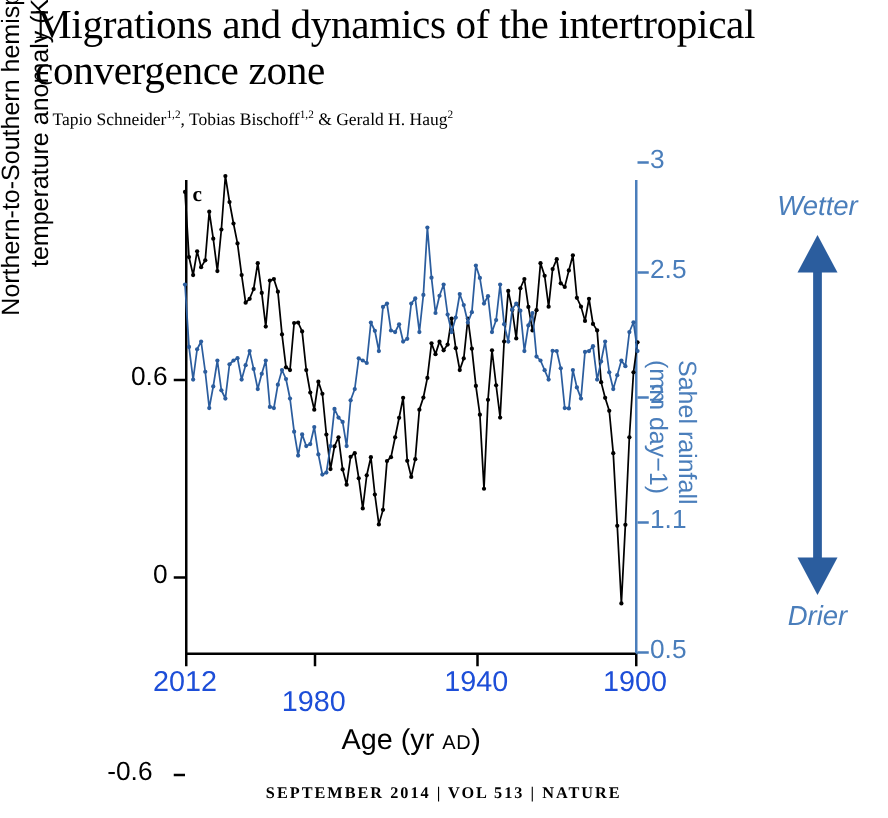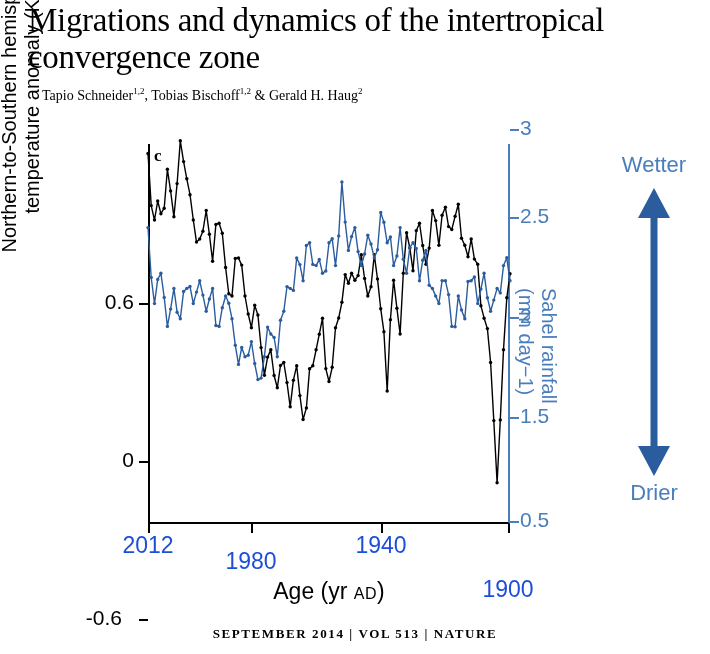--- a/index.html
+++ b/index.html
@@ -112,21 +112,21 @@
     position:absolute;
     left:148px;top:460px;
     width:362px;
     text-align:center;
     font-size:23px;
   }
   .xlabel .sc{font-size:16px;letter-spacing:0.5px;}
   .arrow-col{
     position:absolute;
     left:600px;top:22px;
-    width:108px;height:390px;
+    width:108px;height:390px;font-style:italic;
   }
   .wetter,.drier{
     position:absolute;
     left:0;width:108px;
     text-align:center;
     font-size:22px;
     color:#4a7ebb;
   }
   .wetter{top:12px;}
   .drier{top:340px;}
@@ -163,21 +163,21 @@
   <div class="tickmark-left" style="left:139px;top:343px;"></div>
   <div class="ytick-left" style="left:66px;top:488px;">-0.6</div>
   <div class="tickmark-left" style="left:139px;top:501px;"></div>
 
   <div class="ytick-right" style="left:520px;top:-2px;">3</div>
   <div class="tickmark-right" style="left:510px;top:11px;"></div>
   <div class="ytick-right" style="left:520px;top:86px;">2.5</div>
   <div class="tickmark-right" style="left:510px;top:99px;"></div>
   <div class="ytick-right" style="left:520px;top:186px;">2</div>
   <div class="tickmark-right" style="left:510px;top:199px;"></div>
-  <div class="ytick-right" style="left:520px;top:286px;">1.5</div>
+  <div class="ytick-right" style="left:520px;top:286px;">1.1</div>
   <div class="tickmark-right" style="left:510px;top:299px;"></div>
   <div class="ytick-right" style="left:520px;top:390px;">0.5</div>
   <div class="tickmark-right" style="left:510px;top:403px;"></div>
 
   <div class="ylabel-right">
     <span>Sahel rainfall</span>
     <span class="r2">(mm day−1)</span>
   </div>
 
   <div class="panel-label">c</div>
@@ -417,21 +417,21 @@
       </g>
   </svg>
 
   <div class="tickmark-x" style="left:148px;top:406px;"></div>
   <div class="xtick" style="left:103px;top:414px;">2012</div>
   <div class="tickmark-x" style="left:251px;top:406px;"></div>
   <div class="xtick" style="left:206px;top:430px;">1980</div>
   <div class="tickmark-x" style="left:381px;top:406px;"></div>
   <div class="xtick" style="left:336px;top:414px;">1940</div>
   <div class="tickmark-x" style="left:508px;top:406px;"></div>
-  <div class="xtick" style="left:463px;top:414px;margin-top:44px;">1900</div>
+  <div class="xtick" style="left:463px;top:414px;">1900</div>
 
   <div class="xlabel">
     <span>Age (yr </span><span class="sc">AD</span><span>)</span>
   </div>
 
   <div class="arrow-col">
     <div class="wetter">Wetter</div>
     <svg width="108" height="290" style="position:absolute;left:0;top:48px;">
       <line x1="54" y1="20" x2="54" y2="268" stroke="#2b5d9e" stroke-width="7"></line>
       <polygon points="54,0 38,30 70,30" fill="#2b5d9e"></polygon>

